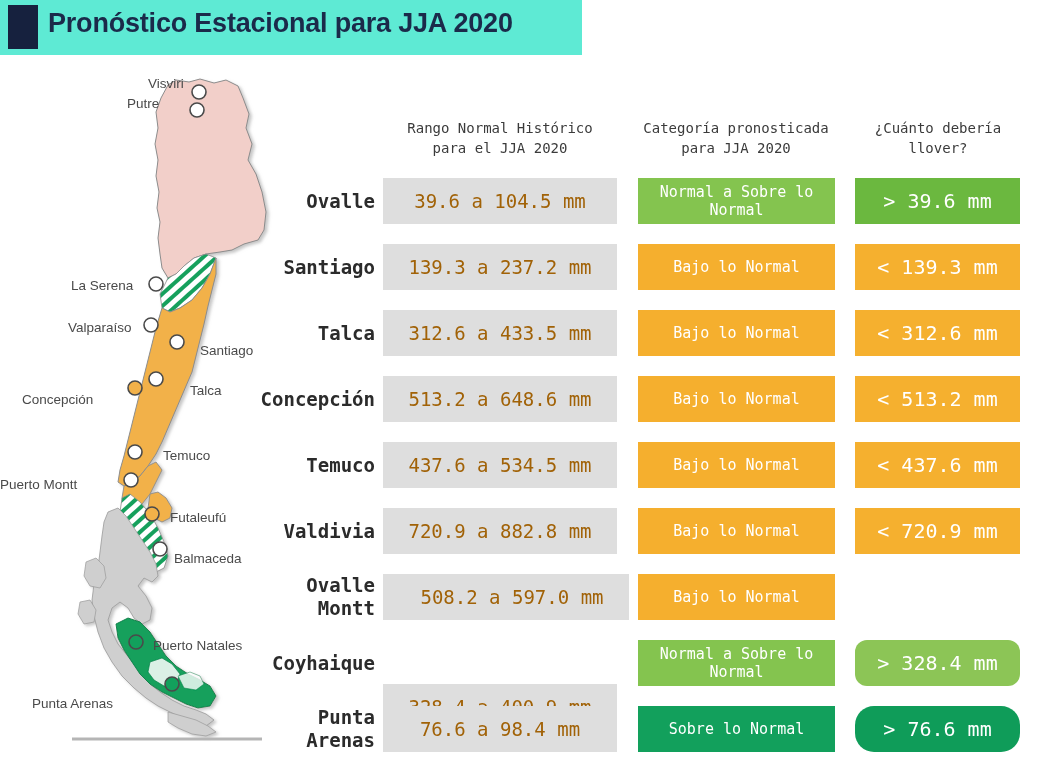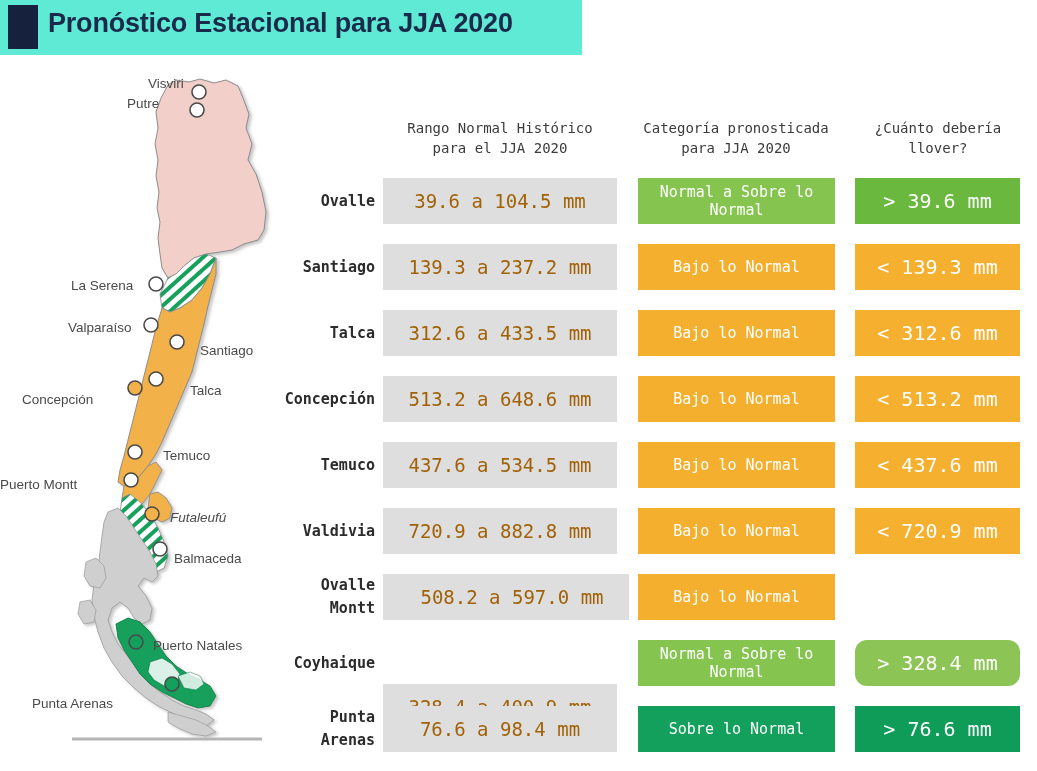--- a/index.html
+++ b/index.html
@@ -50,21 +50,21 @@
   #hdr-amount{left:852px;top:118px;width:172px;}
 
   
   #table{position:absolute;left:0;top:0;width:1037px;height:771px;}
   .row{position:absolute;left:0;width:1037px;height:58px;}
 
   .city{
     position:absolute;left:205px;top:0;width:170px;height:58px;
     display:flex;align-items:center;justify-content:flex-end;
     font-family:"DejaVu Sans Mono", monospace;
-    font-weight:bold;font-size:15px;color:#2b2b2b;
+    font-weight:bold;font-size:19px;color:#2b2b2b;
     text-align:right;line-height:23px;
   }
   .range-box{
     position:absolute;left:383px;top:6px;width:234px;height:46px;
     background:#dedede;
     display:flex;align-items:center;justify-content:center;
     font-family:"DejaVu Sans Mono", monospace;
     font-size:19px;color:#a16207;white-space:nowrap;
   }
   .cat-box{
@@ -177,21 +177,21 @@
   <div id="map-labels">
       <div class="map-label" style="left: 148px; top: 14px;">Visviri</div>
       <div class="map-label" style="left: 127px; top: 34px;">Putre</div>
       <div class="map-label" style="left: 71px; top: 216px;">La Serena</div>
       <div class="map-label" style="left: 68px; top: 258px;">Valparaíso</div>
       <div class="map-label" style="left: 200px; top: 281px;">Santiago</div>
       <div class="map-label" style="left: 190px; top: 321px;">Talca</div>
       <div class="map-label" style="left: 22px; top: 330px;">Concepción</div>
       <div class="map-label" style="left: 163px; top: 386px;">Temuco</div>
       <div class="map-label" style="left: 0px; top: 415px;">Puerto Montt</div>
-      <div class="map-label" style="left: 170px; top: 448px; font-style: italic;">Futaleufú</div>
+      <div class="map-label" style="left: 170px; top: 448px;">Futaleufú</div>
       <div class="map-label" style="left: 174px; top: 489px;">Balmaceda</div>
       <div class="map-label" style="left: 153px; top: 576px;">Puerto Natales</div>
       <div class="map-label" style="left: 32px; top: 634px;">Punta Arenas</div>
     </div>
 </div>
 
 <div class="col-header" id="hdr-range">
   <div>Rango Normal Histórico</div>
   <div>para el JJA 2020</div>
 </div>
@@ -269,15 +269,15 @@
       <div class="cat-box" style="background: rgb(132, 196, 79);">Normal a Sobre lo Normal</div>
       <div class="amt-box" style="background: rgb(140, 197, 86); border-radius: 12px;">&gt; 328.4 mm</div>
     </div>
     <div class="row" style="top: 700px;">
       <div class="city" style="display: block; padding-top: 6px;">
         <div>Punta</div>
         <div>Arenas</div>
       </div>
       <div class="range-box" style="background: rgb(222, 222, 222);">76.6 a 98.4 mm</div>
       <div class="cat-box" style="background: rgb(18, 160, 92);">Sobre lo Normal</div>
-      <div class="amt-box" style="background: rgb(15, 156, 89);">&gt; 76.6 mm</div>
+      <div class="amt-box" style="background: rgb(15, 156, 89); border-radius: 19px;">&gt; 76.6 mm</div>
     </div>
   </div>
 
 </body></html>

